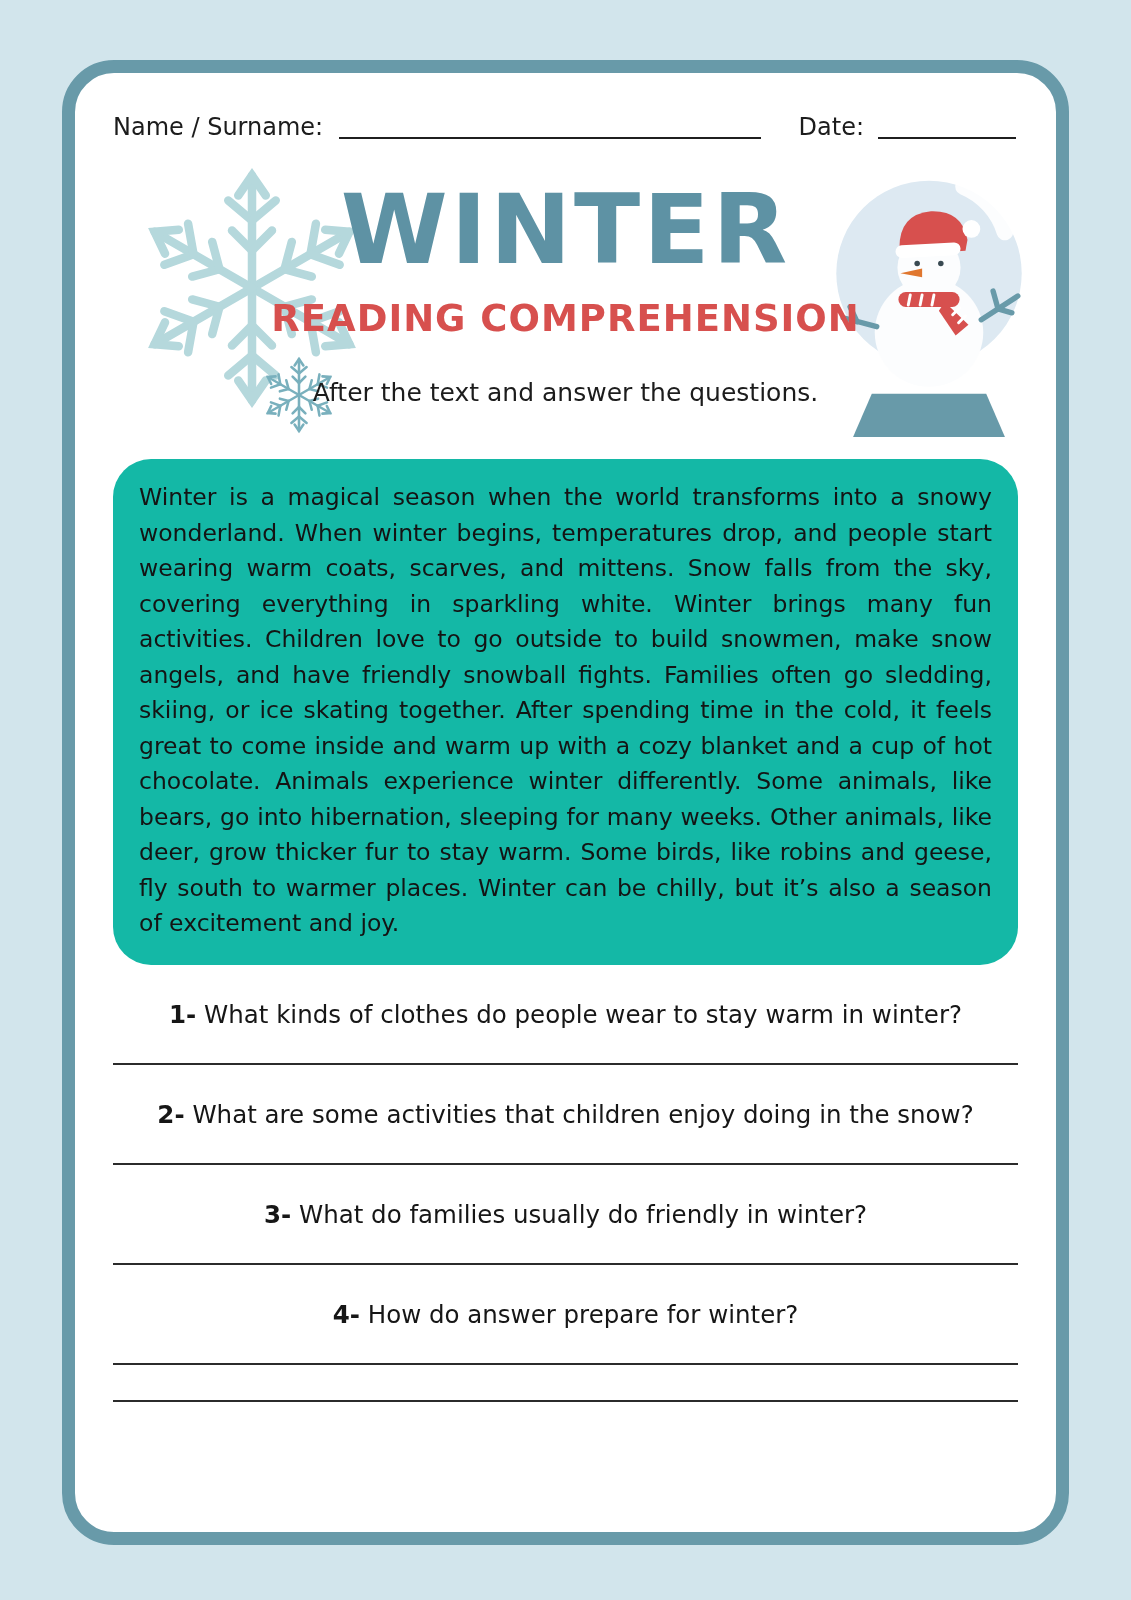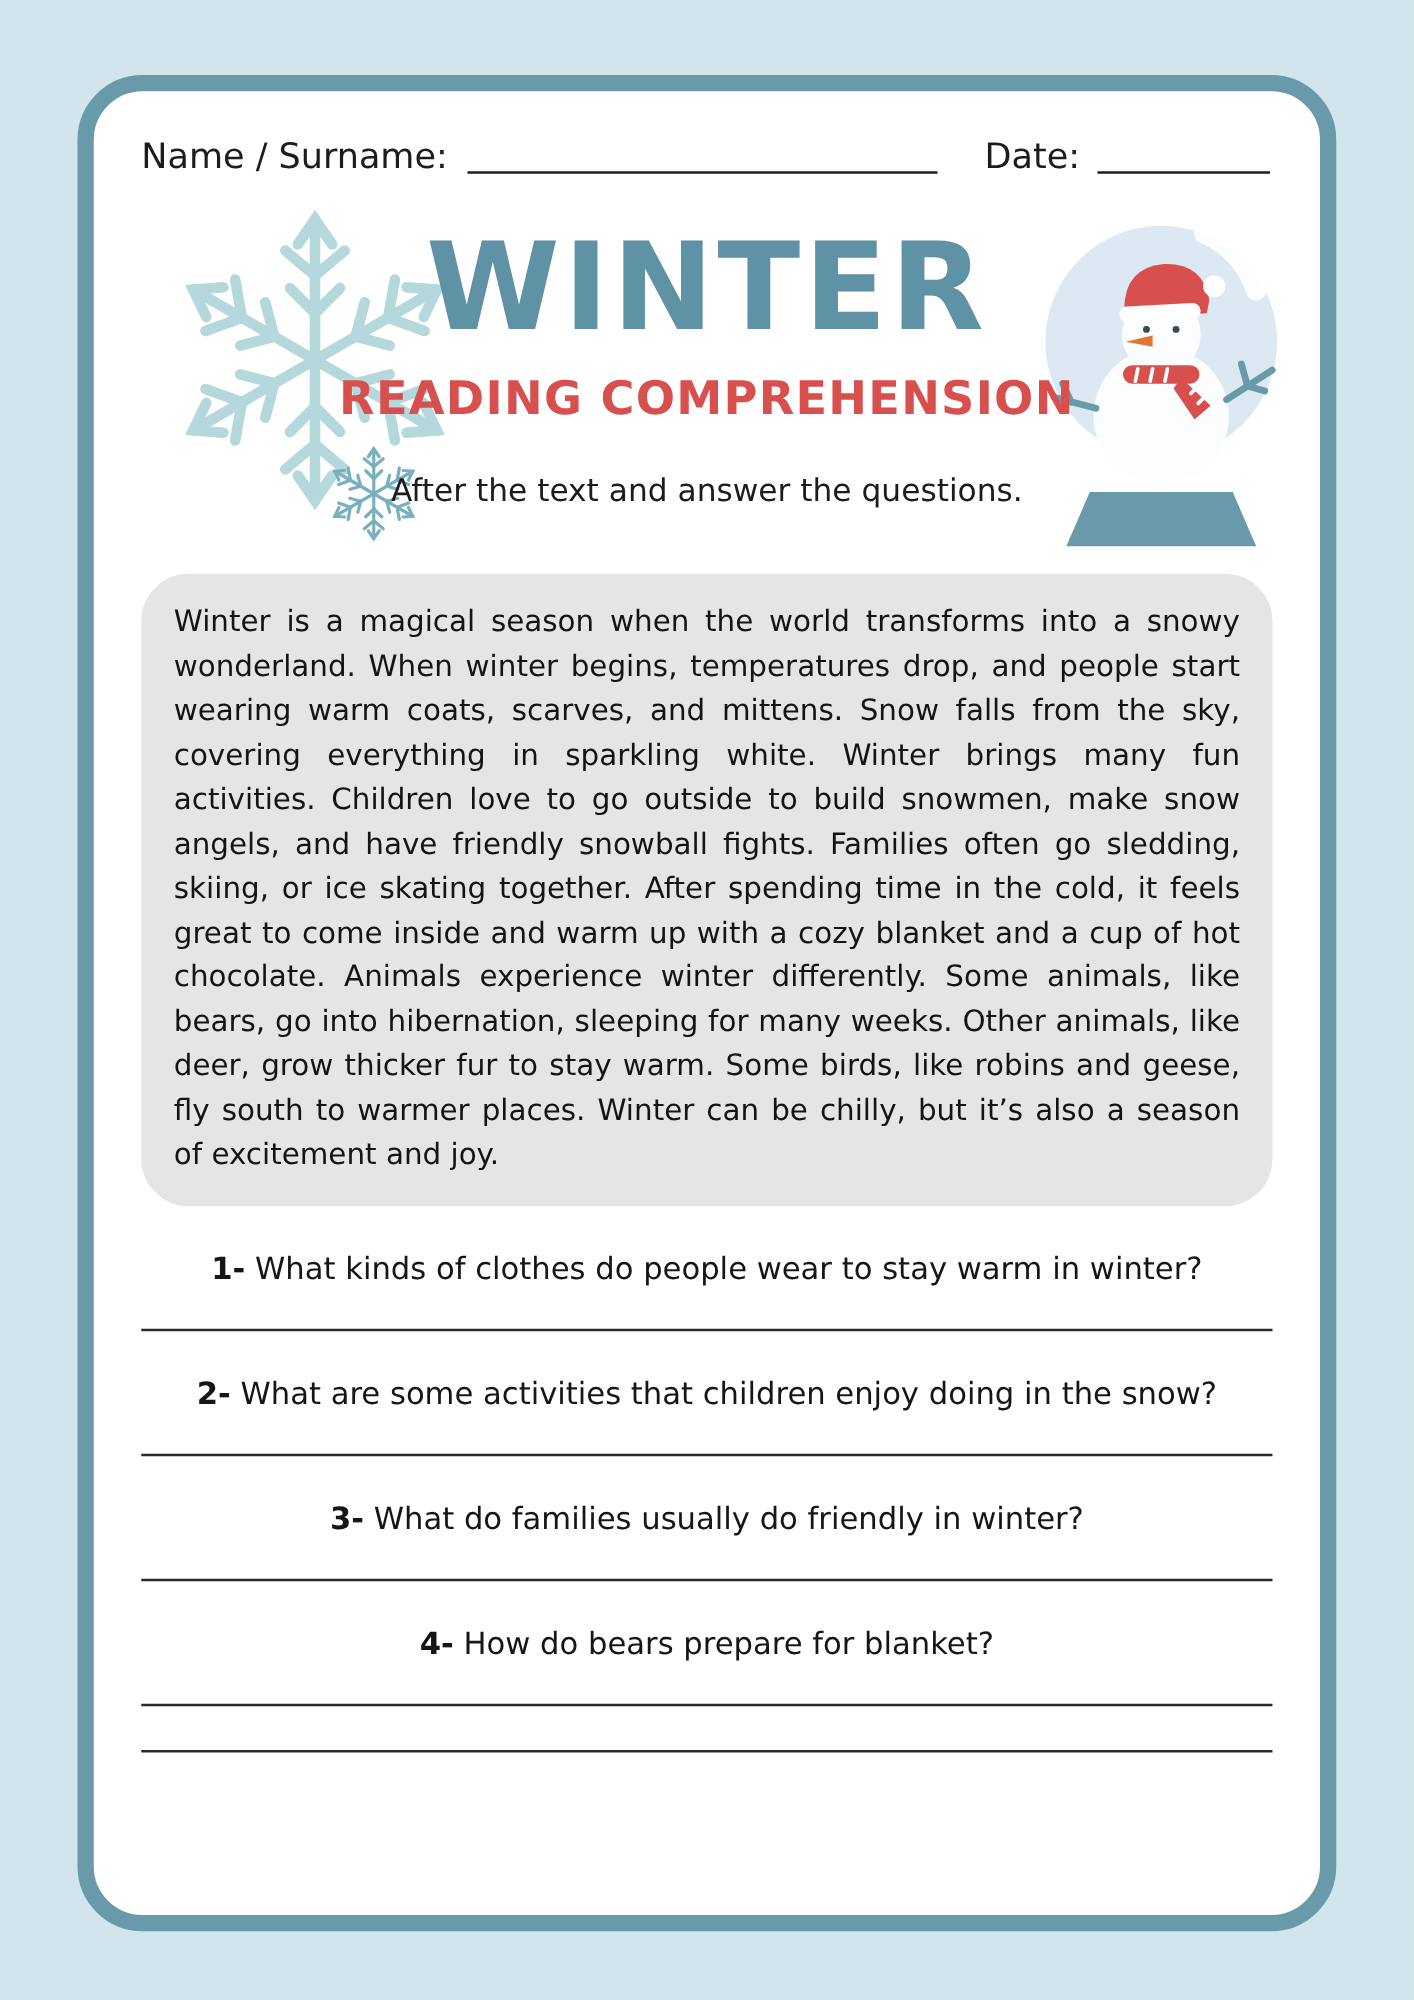--- a/index.html
+++ b/index.html
@@ -15,21 +15,21 @@
     position:absolute; left:62px; top:60px;
     width:1007px; height:1485px;
     background:#ffffff;
     border:13px solid #689aa9;
     border-radius:52px;
     padding:34px 38px 0;
   }
   
   .header-row {
     display:flex; align-items:flex-end;
-    font-size:28px; font-weight:500; color:#1c1c1c;
+    font-size:24px; font-weight:500; color:#1c1c1c;
     height:34px;
   }
   .blank-line { border-bottom:2.5px solid #1f1f1f; height:28px; }
   .name-line { flex:1; margin:0 38px 2px 16px; max-width:460px; }
   .date-line { width:138px; margin:0 2px 2px 14px; }
 
   
   .title-section { position:relative; height:282px; margin-top:22px; }
   .snowflake-large {
     position:absolute; left:14px; top:0;
@@ -52,21 +52,21 @@
     font-size:25px; color:#1c1c1c; margin-top:38px; font-weight:500;
   }
   .snow-globe {
     position:absolute; right:-10px; top:-6px;
     width:198px; height:286px;
   }
 
   
   .passage-box {
     margin-top:14px;
-    background:#e5e5e5;
+    background:#14b8a6;
     border-radius:38px;
     padding:21px 26px 23px;
     font-size:23.5px;
     line-height:35.5px;
     text-align:justify;
     color:#141414;
     font-weight:400;
   }
 
   
@@ -198,21 +198,21 @@
       <div class="question-text">
         <span class="question-number">3-</span>
         <span>What do families usually do friendly in winter?</span>
       </div>
       <div class="answer-line"></div>
     </div>
 
     <div class="question">
       <div class="question-text">
         <span class="question-number">4-</span>
-        <span>How do bears prepare for blanket?</span>
+        <span>How do answer prepare for winter?</span>
       </div>
       <div class="answer-line"></div>
     </div>
 
     <div class="question">
       <div class="answer-line"></div>
     </div>
 
   </div>
 </div>

